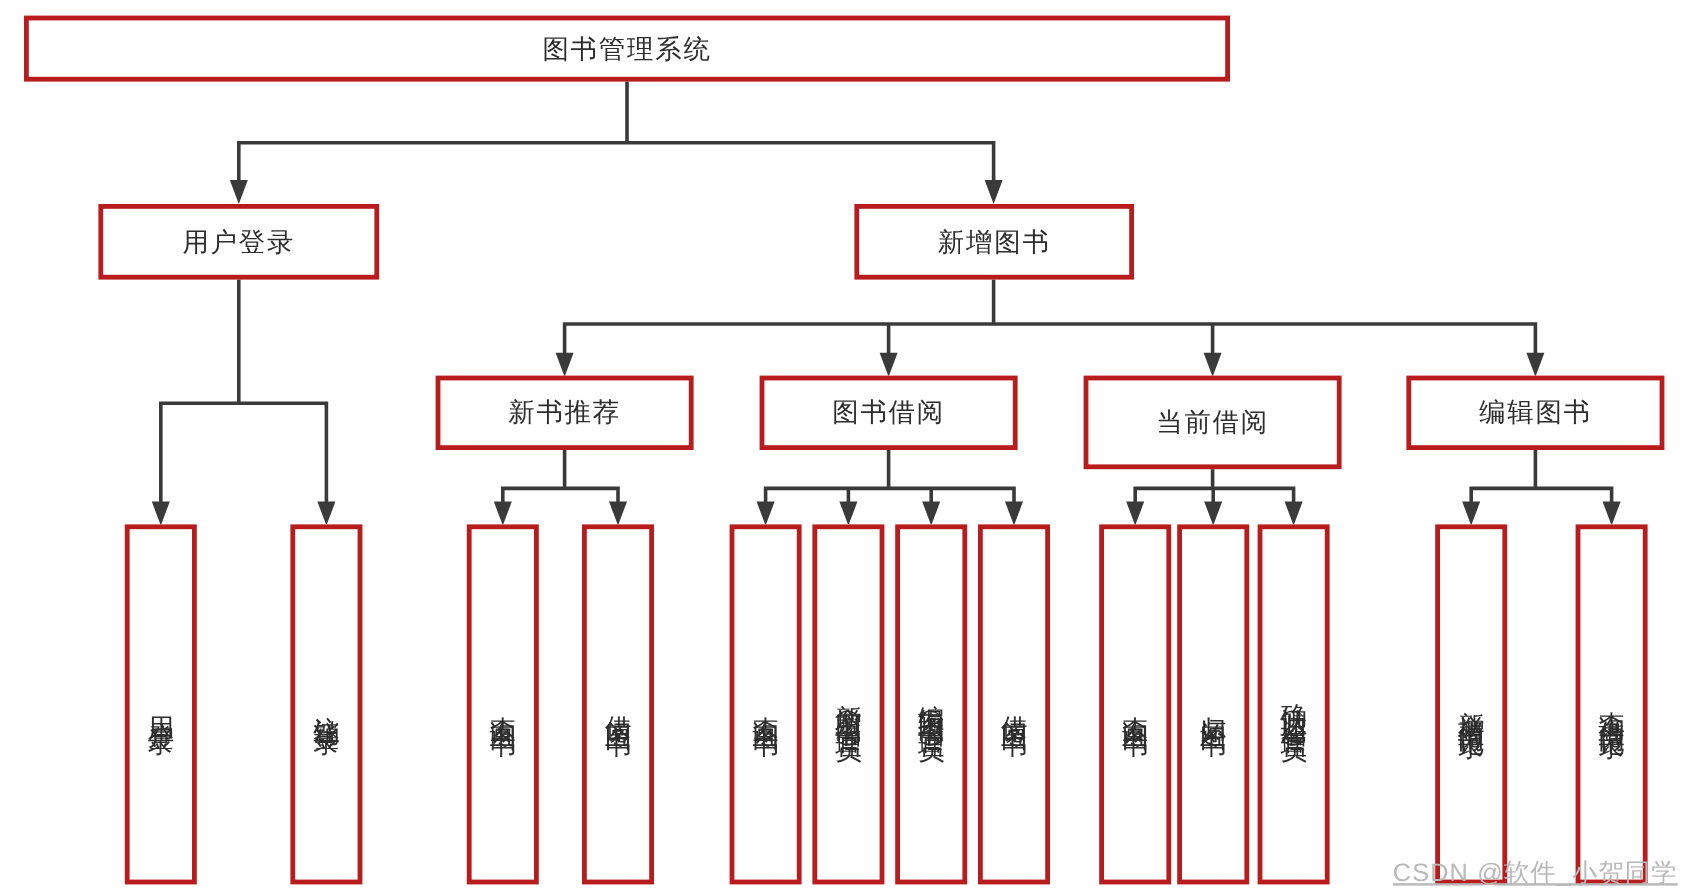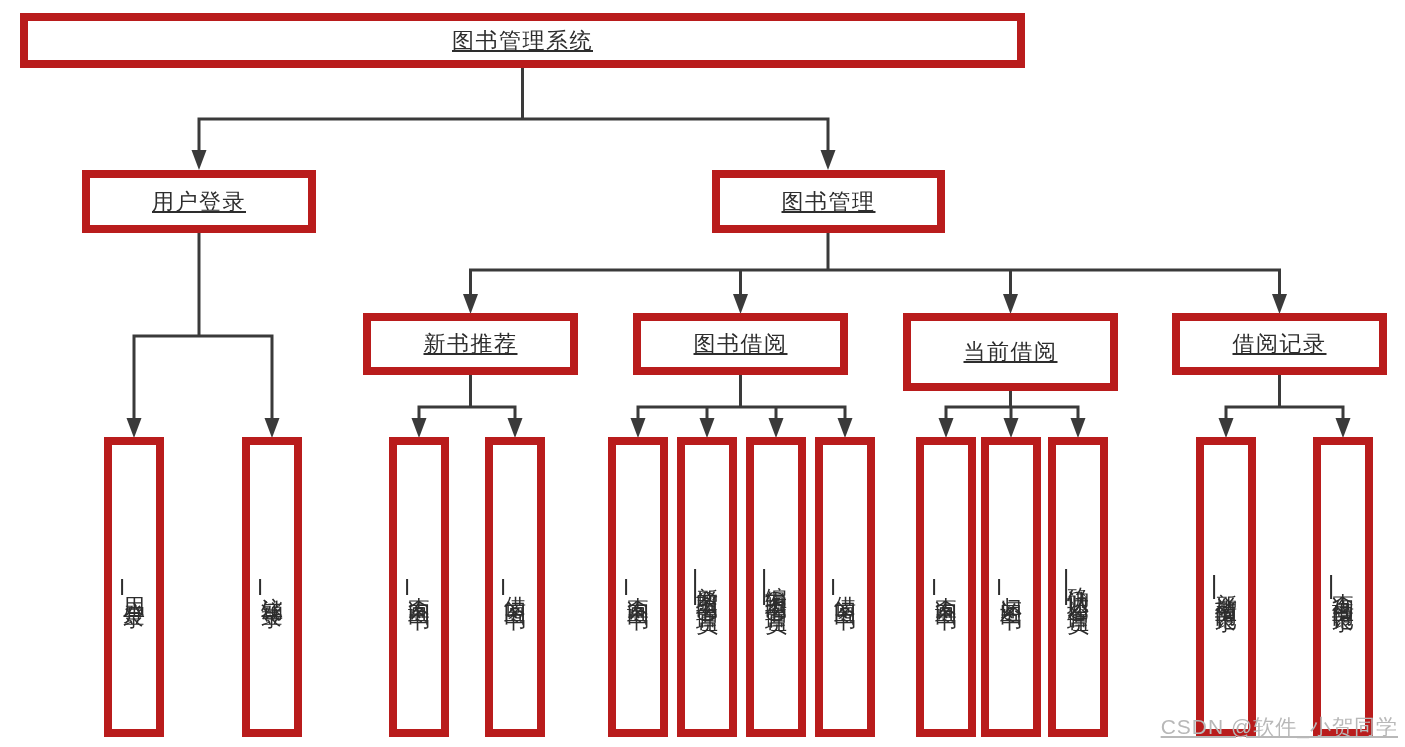--- a/index.html
+++ b/index.html
@@ -3,24 +3,23 @@
 <meta charset="utf-8">
 <style>
   html,body { margin:0; padding:0; background:#ffffff; }
   .canvas {
     position:relative; width:1405px; height:747px; background:#ffffff;
     font-family:"Liberation Sans", sans-serif; overflow:hidden;
   }
   .connectors { position:absolute; left:0; top:0; width:1405px; height:747px; }
   .node {
     position:absolute; box-sizing:border-box;
-    border:8px solid #b91c1c; background:#ffffff;
+    border:4px solid #b91c1c; background:#ffffff;
     display:flex; align-items:center; justify-content:center;
     color:#2d2d2d;
-    text-decoration:underline;
   }
   .hnode { font-size:22px; letter-spacing:1.5px; }
   .leaf  { top:437px; width:60px; height:300px; font-size:22px; }
   .vtext {
     writing-mode:vertical-rl; text-orientation:mixed;
     letter-spacing:4px; line-height:1.1; display:block;
   }
   .watermark {
     position:absolute; right:7px; bottom:6px;
     font-size:21px; color:#b8b8b8; letter-spacing:1px;text-decoration:underline;
@@ -84,34 +83,34 @@
   </svg>
 
   <div class="node hnode" style="left:20px;top:13px;width:1005px;height:55px">
     <span>图书管理系统</span>
   </div>
 
   <div class="node hnode" style="left:82px;top:170px;width:234px;height:63px">
     <span>用户登录</span>
   </div>
   <div class="node hnode" style="left:712px;top:170px;width:233px;height:63px">
-    <span>图书管理</span>
+    <span>新增图书</span>
   </div>
 
   <div class="node hnode" style="left:633px;top:313px;width:215px;height:62px">
     <span>图书借阅</span>
   </div>
   <div class="node hnode" style="left:363px;top:313px;width:215px;height:62px">
     <span>新书推荐</span>
   </div>
   <div class="node hnode" style="left:903px;top:313px;width:215px;height:78px">
     <span>当前借阅</span>
   </div>
   <div class="node hnode" style="left:1172px;top:313px;width:215px;height:62px">
-    <span>借阅记录</span>
+    <span>编辑图书</span>
   </div>
 
   <div class="node leaf" style="left:104px">
     <span class="vtext">用户登录</span>
   </div>
   <div class="node leaf" style="left:242px">
     <span class="vtext">注销登录</span>
   </div>
 
   <div class="node leaf" style="left:389px">

